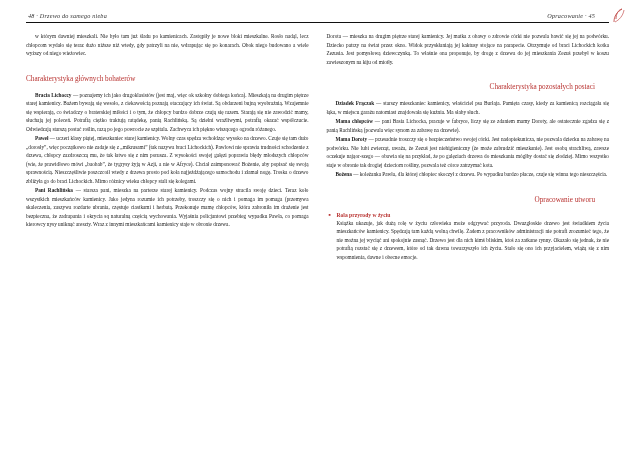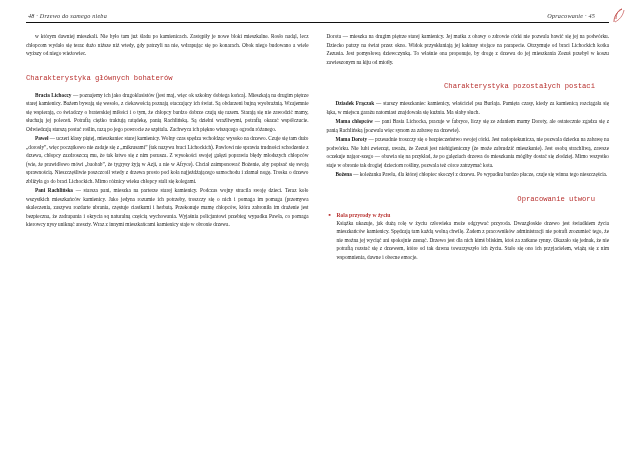--- a/index.html
+++ b/index.html
@@ -59,21 +59,20 @@
     font-size: 5.25px;
     line-height: 1.62;
     text-align: justify;
     text-indent: 9px;
     hyphens: auto;
   }
   p.noindent { text-indent: 0; }
   .sec-head-wrap {
     position: relative;
     margin: 9px 0 6px 0;
-    font-family: Liberation Mono, monospace;
   }
   .sec-head-wrap .txt {
     position: relative;
     display: inline-block;
     background: #fff;
     padding-right: 5px;
     font-size: 7.2px;
     color: #b8312f;
   }
   .sec-head-wrap.right { text-align: right; }

